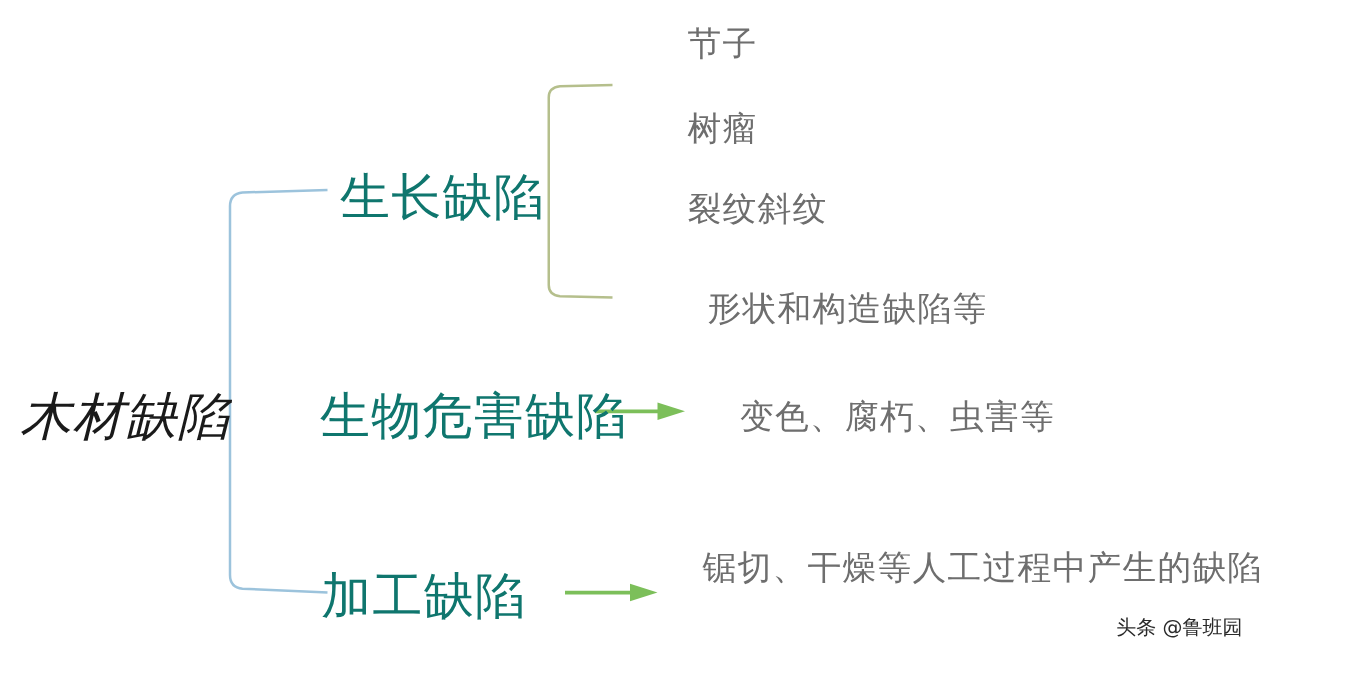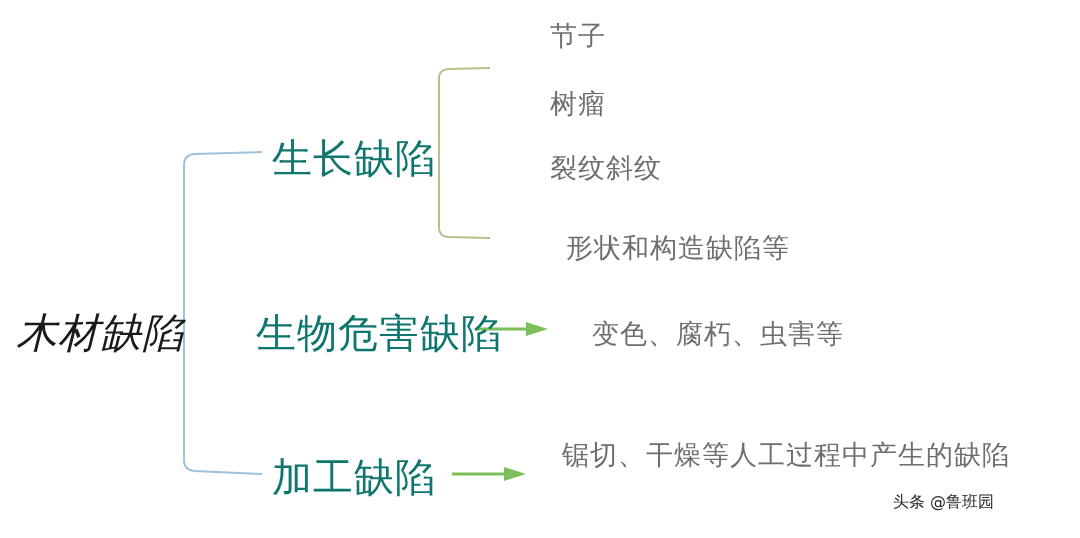--- a/index.html
+++ b/index.html
@@ -27,21 +27,21 @@
       letter-spacing: 1px;
       font-style: italic;
     }
     .branch {
       font-size: 40px;
       color: #0f766e;
       letter-spacing: 1px;
     }
     .b1 { left: 272px; top: 138px; }
     .b2 { left: 256px; top: 313px; }
-    .b3 { left: 272px; top: 457px; }
+    .b3 { left: 257px; top: 457px; font-family: Liberation Serif, serif; }
     .leaf {
       font-size: 27px;
       color: #6e6e6e;
       letter-spacing: 1px;
     }
     .l1 { left: 550px; top: 22px; }
     .l2 { left: 550px; top: 90px; }
     .l3 { left: 550px; top: 154px; }
     .l4 { left: 550px; top: 234px; margin-left: 16px; }
     .l5 { left: 576px; top: 320px; margin-left: 16px; }

